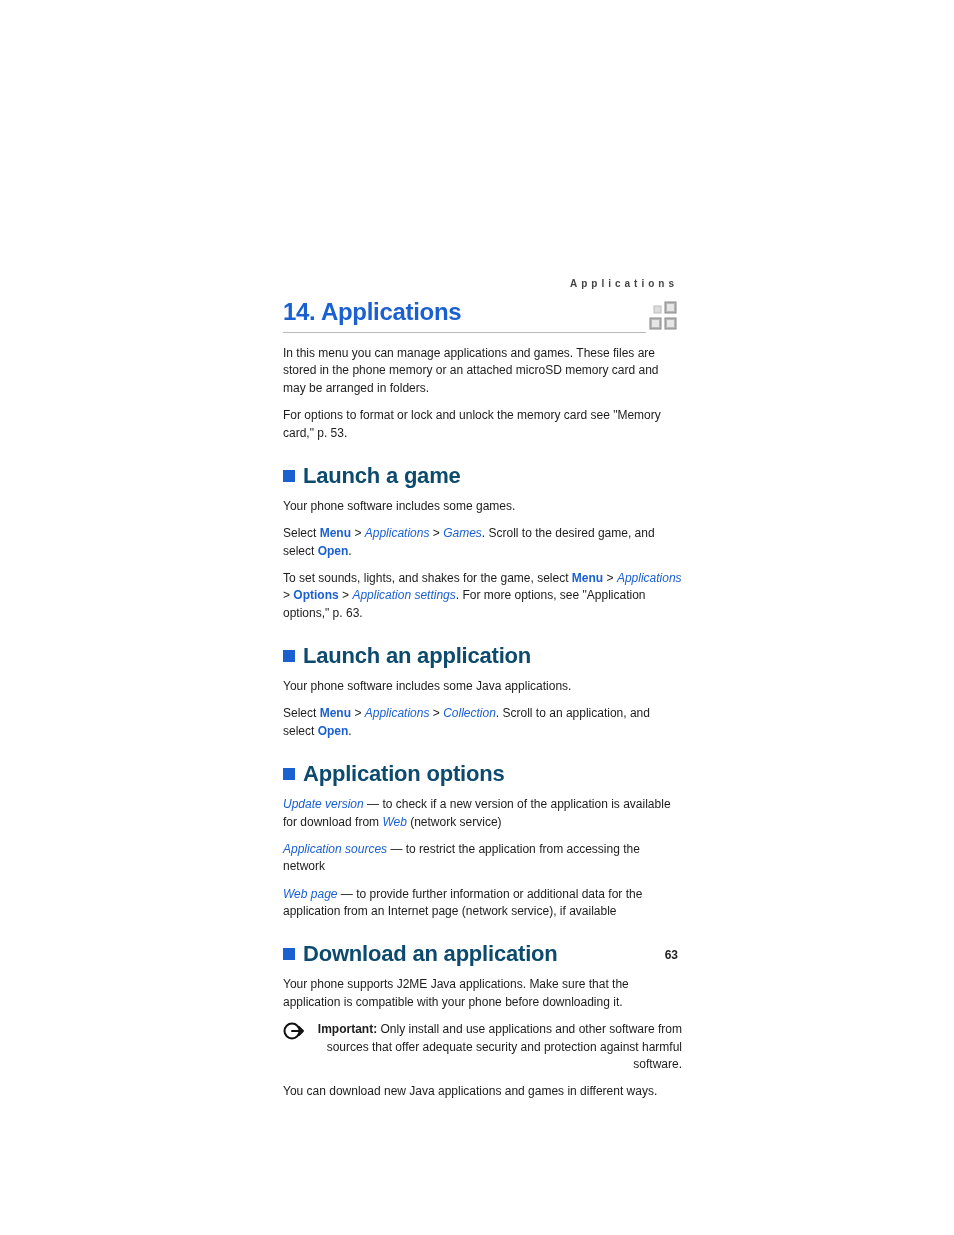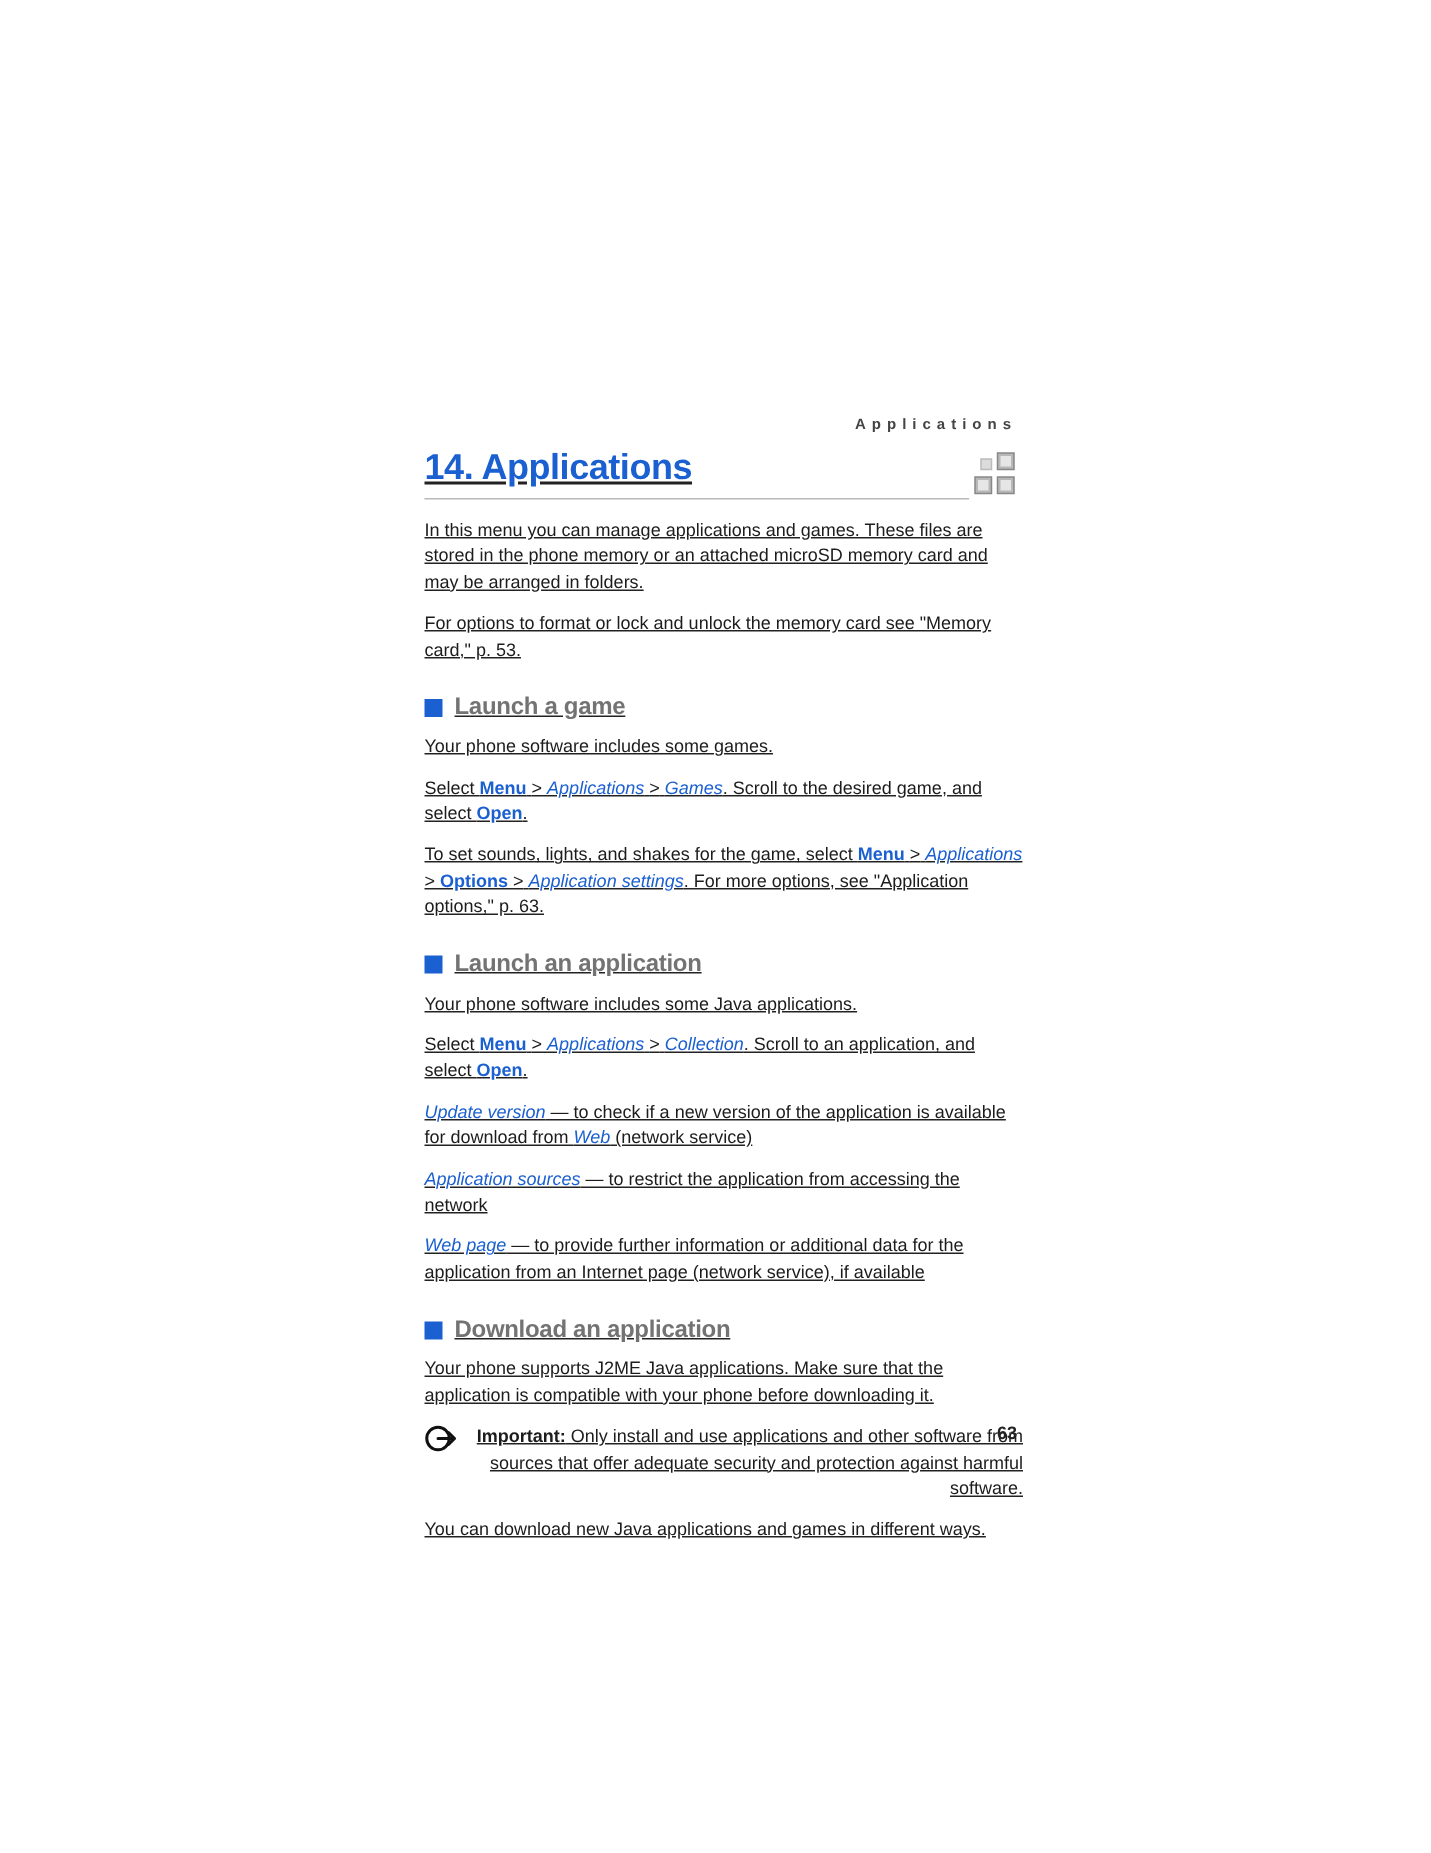--- a/index.html
+++ b/index.html
@@ -8,21 +8,20 @@
     background: #ffffff;
     font-family: "Helvetica Neue", Helvetica, Arial, sans-serif;
     color: #222;
   }
   .page {
     width: 954px;
     height: 1145px;
     position: relative;
     box-sizing: border-box;
     padding: 278px 272px 0 283px;
-    text-decoration: underline;
   }
   .running-head {
     position: absolute;
     top: 278px;
     right: 276px;
     font-size: 10px;
     letter-spacing: 4px;
     font-weight: 700;
     color: #444;
   }
@@ -67,23 +66,23 @@
   }
   .section-head .sq {
     width: 12px;
     height: 12px;
     background: #1b60d1;
     display: inline-block;
     flex: 0 0 12px;
   }
   .section-head h2 {
     margin: 0;
-    font-size: 16px;
-    font-weight: 700;
-    color: #737373;
+    font-size: 22px;
+    font-weight: 700;
+    color: #0c4a6e;
     letter-spacing: -0.2px;
   }
   .uiref { color: #1b60d1; font-weight: 700; }
   .uiref-i { color: #1b60d1; font-style: italic; }
   .sep { color: #222; }
   .note-row {
     display: flex;
     align-items: flex-start;
     gap: 10px;
     margin: 6px 0 10px 0;
@@ -166,20 +165,24 @@
     </div>
     <p>Your phone software includes some Java applications.</p>
     <p>
       <span>Select </span><span class="uiref">Menu</span>
       <span class="sep">&gt;</span>
       <span class="uiref-i">Applications</span>
       <span class="sep">&gt;</span>
       <span class="uiref-i">Collection</span><span>. Scroll to an application, and select </span><span class="uiref">Open</span><span>.</span>
     </p>
 
+    <div class="section-head">
+      <span class="sq"></span>
+      <h2>Application options</h2>
+    </div>
     <p>
       <span class="uiref-i">Update version</span><span> — to check if a new version of the application is available for download from </span><span class="uiref-i">Web</span><span> (network service)</span>
     </p>
     <p>
       <span class="uiref-i">Application sources</span><span> — to restrict the application from accessing the network</span>
     </p>
     <p>
       <span class="uiref-i">Web page</span><span> — to provide further information or additional data for the application from an Internet page (network service), if available</span>
     </p>
 

